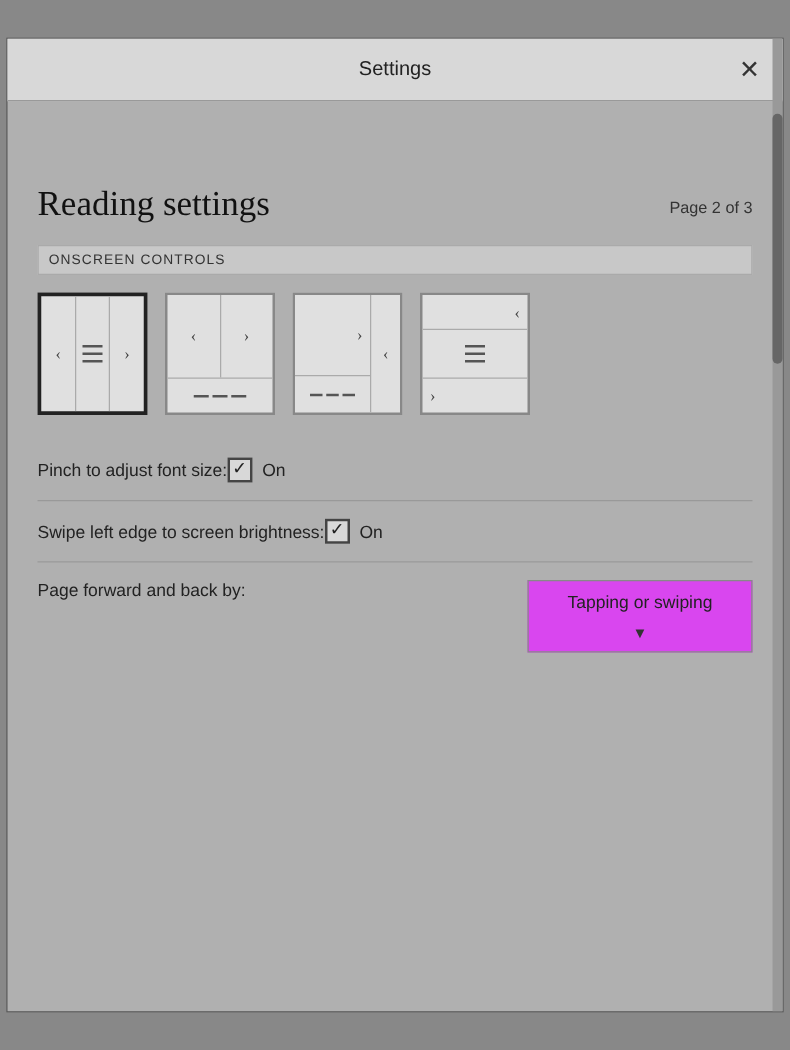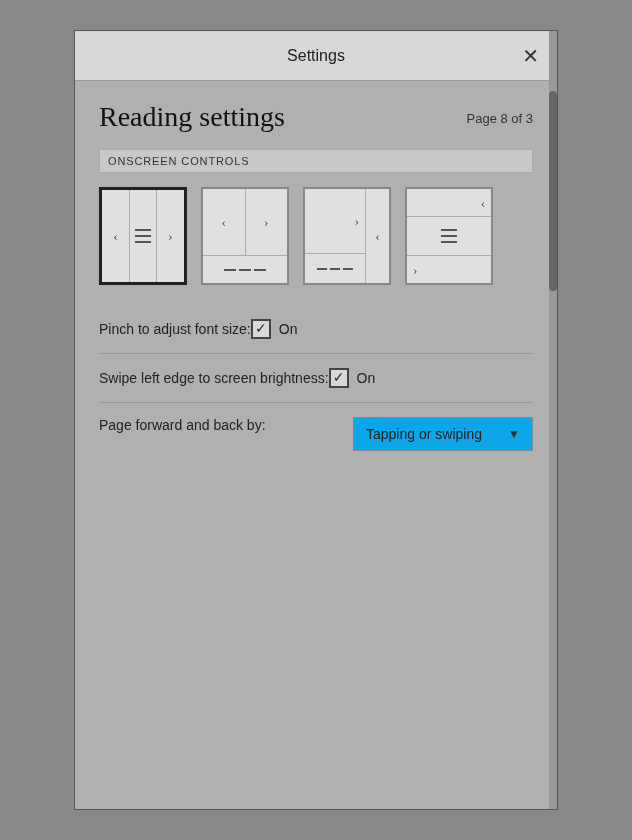--- a/index.html
+++ b/index.html
@@ -7,21 +7,21 @@
       background: #888;
       display: flex;
       justify-content: center;
       align-items: center;
       width: 632px;
       height: 840px;
       font-family: Georgia, 'Times New Roman', serif;
     }
     .dialog {
       background: #b0b0b0;
-      width: 484px;
+      width: 622px;
       min-height: 780px;
       border: 1px solid #555;
       position: relative;
       display: flex;
       flex-direction: column;
     }
     .dialog-header {
       background: #d8d8d8;
       border-bottom: 1px solid #999;
       padding: 10px 16px;
@@ -48,20 +48,21 @@
       font-size: 20px;
       color: #333;
       line-height: 1;
       padding: 4px;
     }
     .content {
       padding: 20px 24px 20px 24px;
       flex: 1;
       display: flex;
       flex-direction: column;
+      margin-top: 47px;
     }
     .page-header {
       display: flex;
       align-items: flex-start;
       justify-content: space-between;
       margin-bottom: 16px;
     }
     .reading-settings-title {
       font-size: 28px;
       font-weight: normal;
@@ -293,31 +294,32 @@
       color: #222;
       font-family: Arial, sans-serif;
     }
     .setting-row-last {
       display: flex;
       justify-content: space-between;
       padding: 14px 0;
     }
     .dropdown {
       border: 1px solid #888;
-      background: #0ea5e9;
+      background: #d946ef;
       padding: 8px 12px;
       font-size: 14px;
       font-family: Arial, sans-serif;
       color: #222;
       display: flex;
       align-items: center;
       gap: 10px;
       cursor: pointer;
       min-width: 180px;
       justify-content: space-between;
+      flex-direction: column;
     }
     .dropdown-arrow {
       font-size: 12px;
       color: #333;
     }
     .scrollbar-track {
       position: absolute;
       right: 0;
       top: 0;
       bottom: 0;
@@ -343,21 +345,21 @@
 
   <div class="dialog-header">
     <span class="dialog-title">Settings</span>
     <button class="close-btn">✕</button>
   </div>
 
   <div class="content">
 
     <div class="page-header">
       <h1 class="reading-settings-title">Reading settings</h1>
-      <span class="page-indicator">Page 8 of 3</span>
+      <span class="page-indicator">Page 2 of 3</span>
     </div>
 
     <div class="section-label">ONSCREEN CONTROLS</div>
 
 
     <div class="layout-options">
 
       <div class="layout-option selected">
         <div class="layout-1">
           <div class="l1-left">‹</div>

